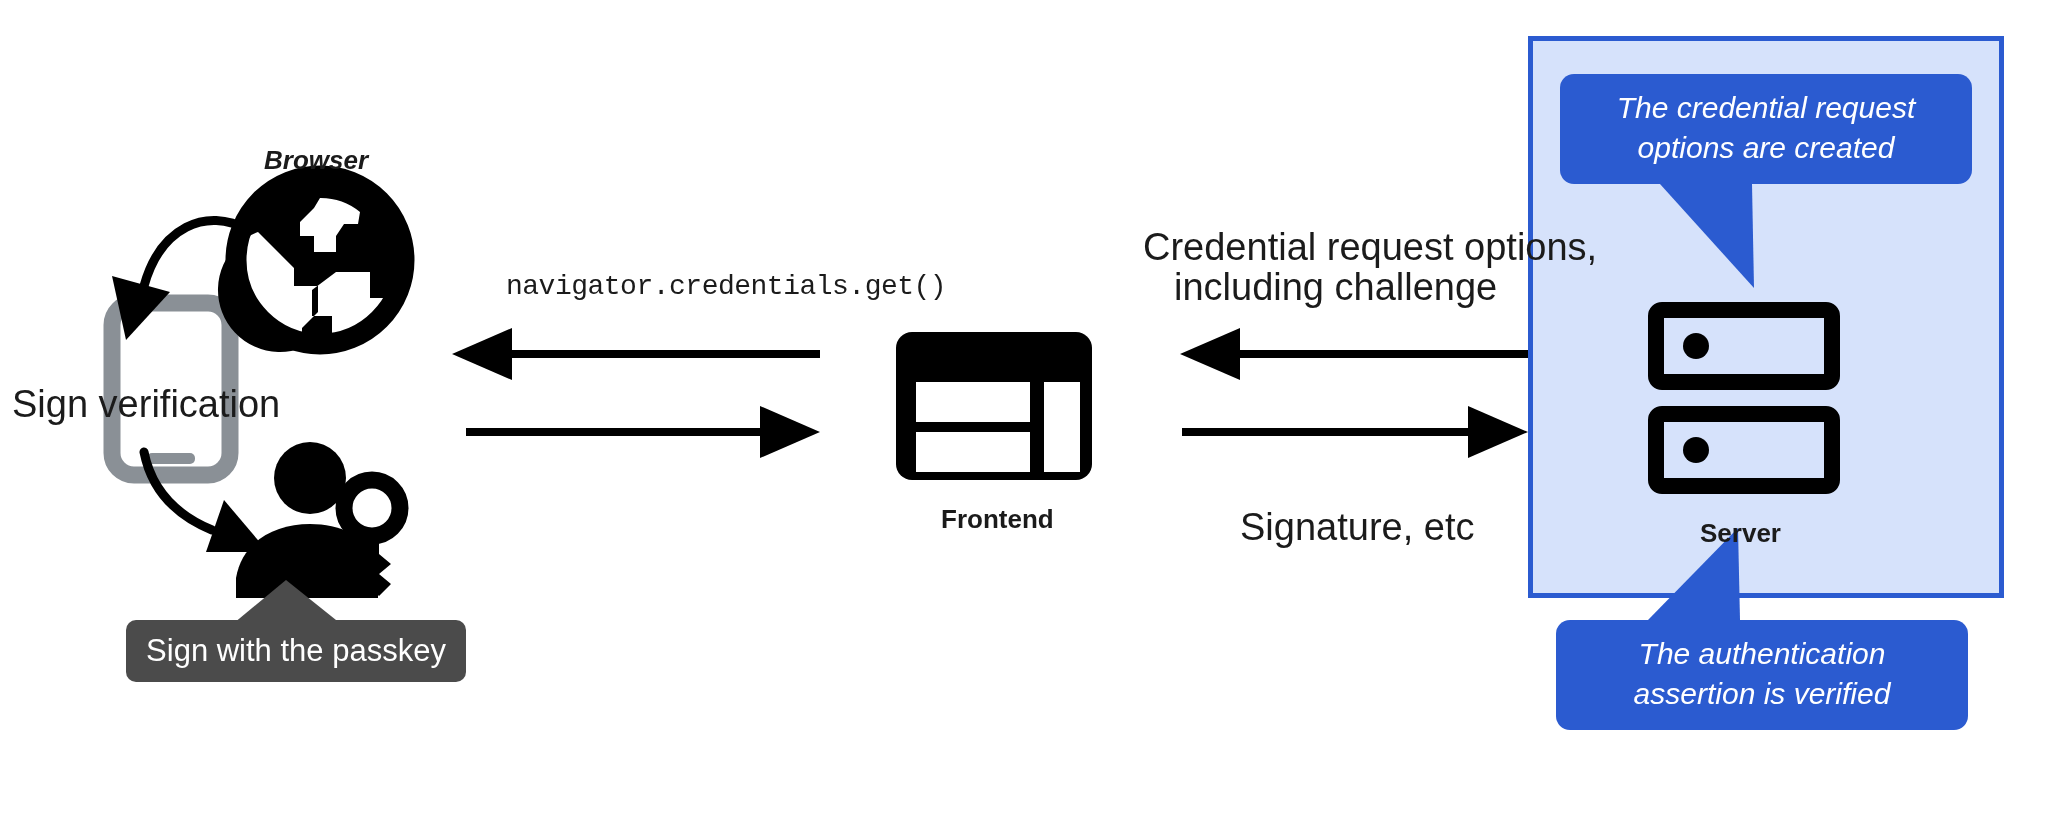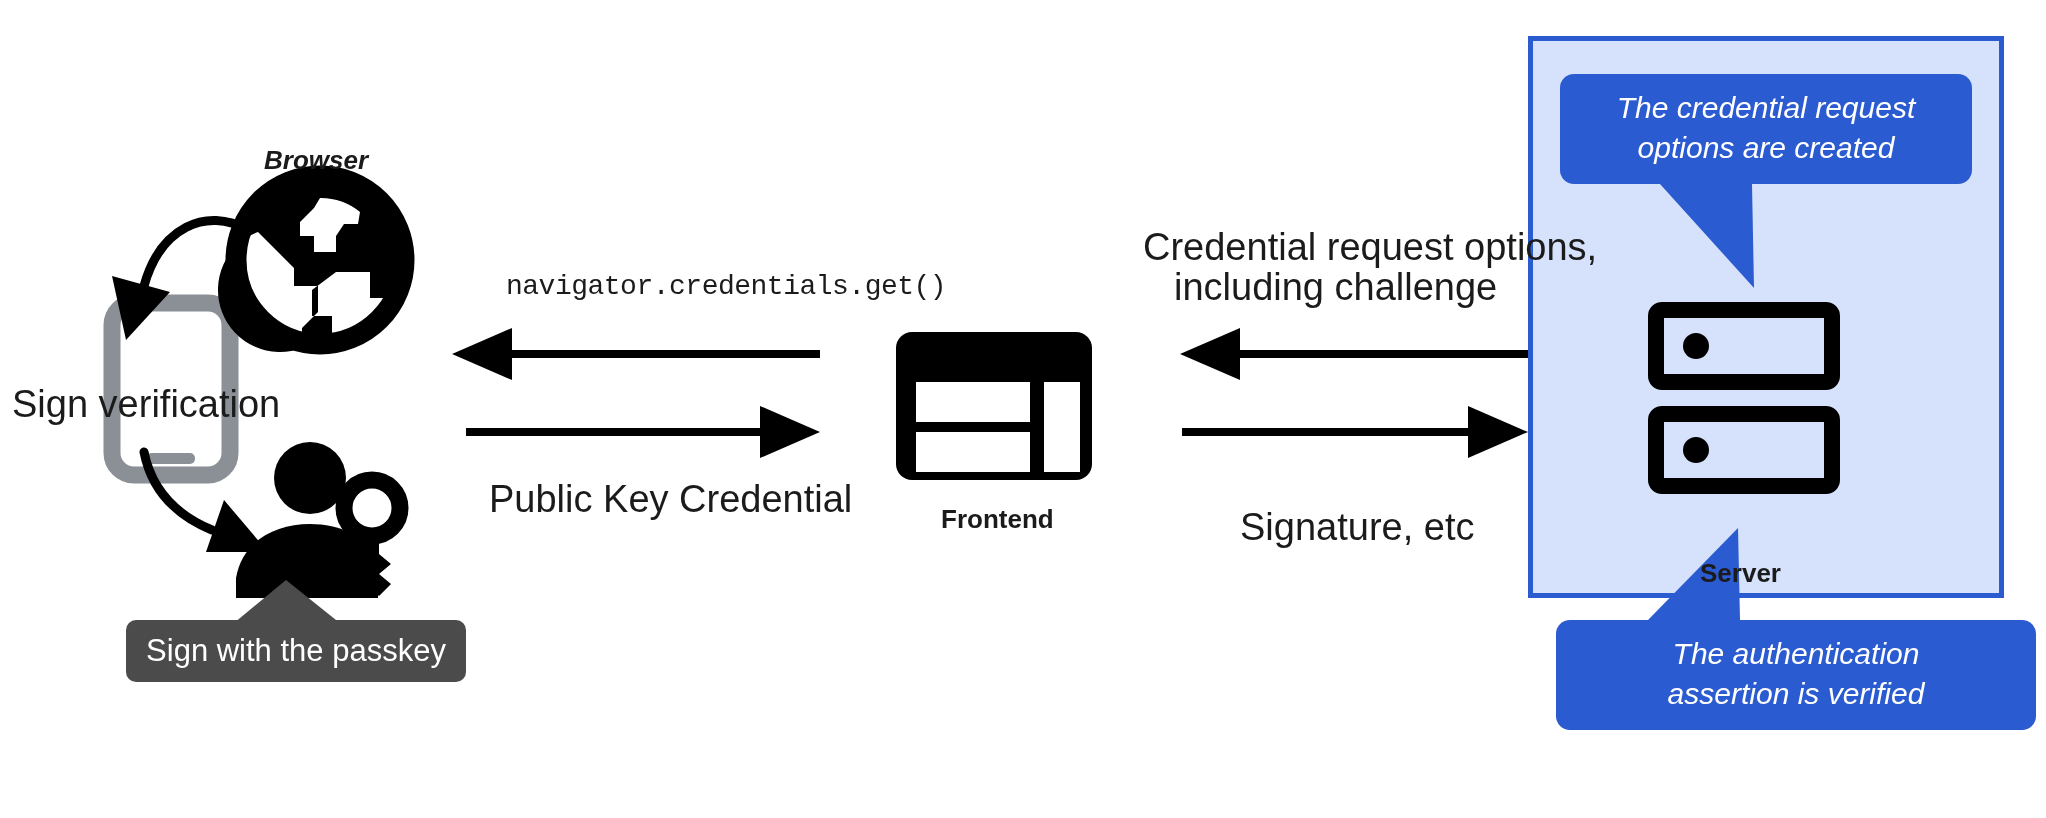--- a/index.html
+++ b/index.html
@@ -166,37 +166,36 @@
 
     <path d="M286 580 L346 628 L228 628 Z" fill="#4b4b4b"></path>
   </svg>
 
   <div class="lbl lbl-bold" style="left:264px; top:141px;font-style:italic;">Browser</div>
 
   <div class="lbl" style="left:12px; top:385px;">Sign verification</div>
 
   <div class="lbl lbl-mono" style="left:464px; top:268px;margin-left:42px;">navigator.credentials.get()</div>
 
-  <div class="lbl" style="left:489px; top:480px;">Public Key Credential</div>
 
   <div class="lbl lbl-bold" style="left:941px; top:500px;">Frontend</div>
 
   <div class="lbl" style="left:1143px; top:228px;">Credential request options,</div>
 
   <div class="lbl" style="left:1143px; top:268px;margin-left:31px;">including challenge</div>
 
   <div class="lbl" style="left:1240px; top:480px;margin-top:28px;">Signature, etc</div>
 
-  <div class="lbl lbl-bold" style="left:1700px; top:514px;margin-top:40px;">Server</div>
+  <div class="lbl lbl-bold" style="left:1700px; top:514px;">Server</div>
 
   <div class="callout" style="left:1560px; top:74px; width:412px; height:110px;">
     <span>The credential request</span><br>
     <span>options are created</span>
   </div>
 
-  <div class="callout" style="left:1556px; top:620px; width:480px; height:110px;">
+  <div class="callout" style="left:1556px; top:620px; width:412px; height:110px;">
     <span>The authentication</span><br>
     <span>assertion is verified</span>
   </div>
 
   <div id="passkey-tooltip">Sign with the passkey</div>
 
 </div>
 
 </body></html>

